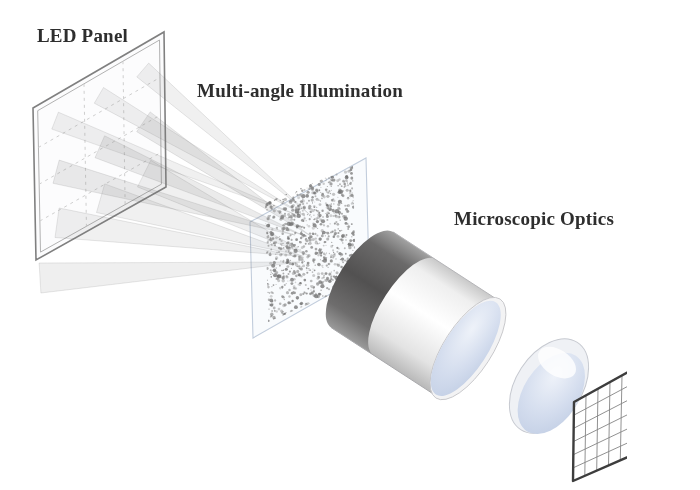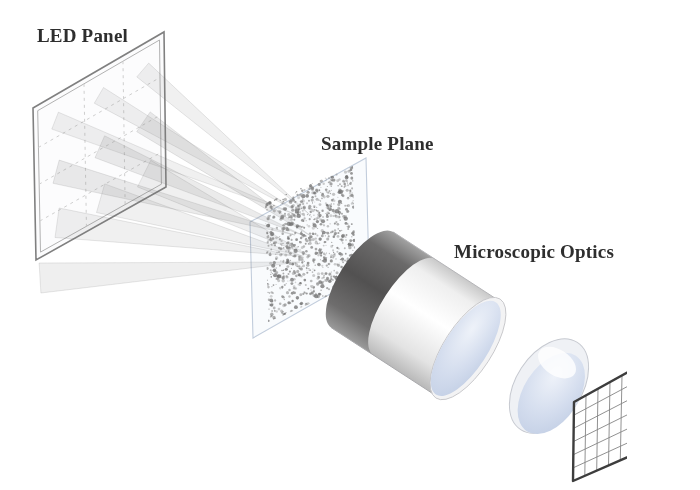--- a/index.html
+++ b/index.html
@@ -8,21 +8,21 @@
     font-family:"Liberation Serif", "DejaVu Serif", serif;overflow:hidden;
   }
   .figure svg{position:absolute;left:0;top:0;}
   .lbl{
     position:absolute;font-weight:700;font-size:19px;line-height:1.1;
     color:#2e2e2e;white-space:nowrap;letter-spacing:0.2px;
   }
   #lbl-led{left:37px;top:26px;}
   #lbl-ill{left:197px;top:81px;}
   #lbl-sample{left:321px;top:134px;}
-  #lbl-optics{left:454px;top:242px;}
+  #lbl-optics{left:454px;top:209px;}
   #lbl-sensor{left:589px;top:318px;}
 </style>
 </head>
 <body>
 
 <div class="figure">
 
   <svg width="700" height="490" viewBox="0 0 700 490">
     <defs>
       <linearGradient id="gradBand" x1="0" y1="0" x2="0" y2="1">
@@ -1028,15 +1028,15 @@
           <line x1="573.7" y1="428.3" x2="645.3" y2="391.3" stroke="#858585" stroke-width="0.9"></line>
           <line x1="573.5" y1="441.5" x2="645.0" y2="406.0" stroke="#858585" stroke-width="0.9"></line>
           <line x1="573.3" y1="454.7" x2="644.7" y2="420.7" stroke="#858585" stroke-width="0.9"></line>
           <line x1="573.2" y1="467.8" x2="644.3" y2="435.3" stroke="#858585" stroke-width="0.9"></line>
           <polygon points="574,402 646,362 644,450 573,481" fill="none" stroke="#3d3d3d" stroke-width="2.4" stroke-linejoin="round"></polygon>
         </g>
     </g>
   </svg>
 
   <div class="lbl" id="lbl-led">LED Panel</div>
-  <div class="lbl" id="lbl-sample">Sample Plane</div>
+  <div class="lbl" id="lbl-ill">Multi-angle Illumination</div>
   <div class="lbl" id="lbl-optics">Microscopic Optics</div>
 </div>
 
 </body></html>

